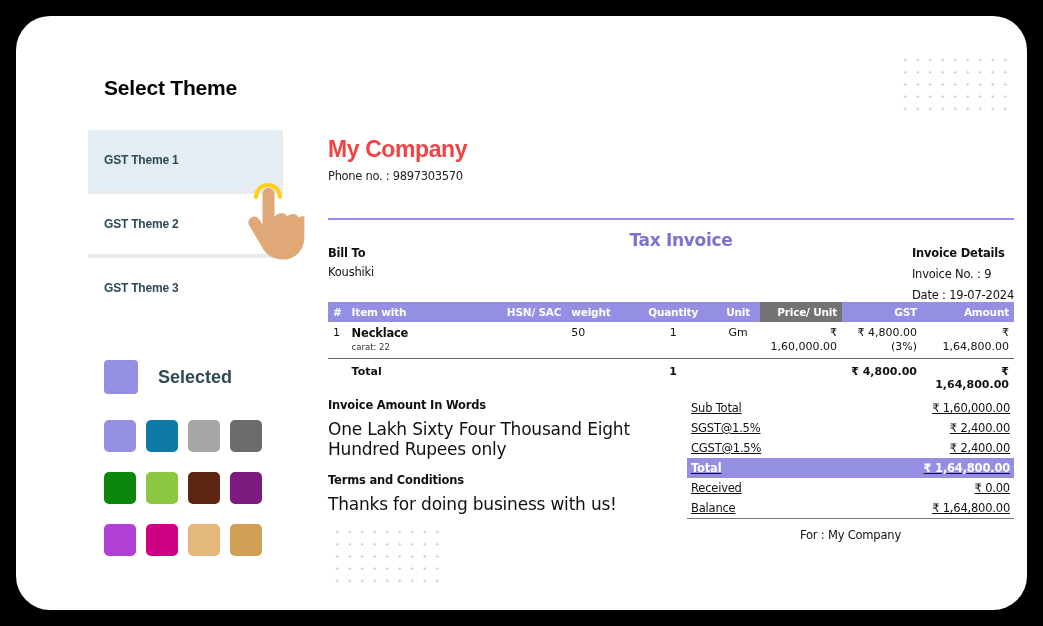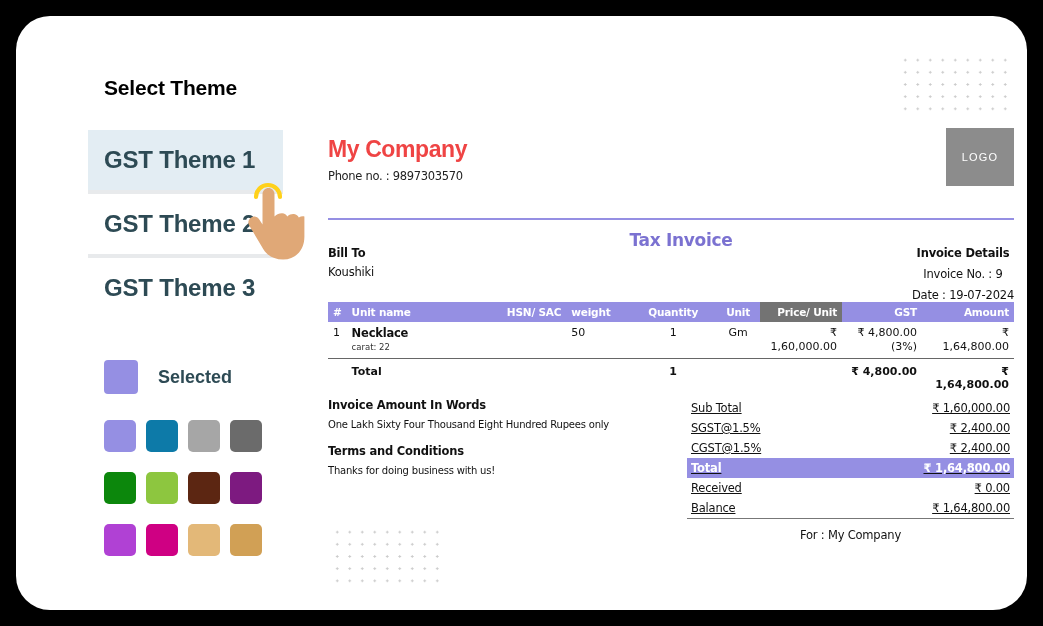--- a/index.html
+++ b/index.html
@@ -44,21 +44,21 @@
   #theme-list {
     margin-top: 30px;
     width: 195px;
   }
 
   .theme-item {
     height: 60px;
     display: flex;
     align-items: center;
     padding-left: 16px;
-    font-size: 24px;
+    font-size: 12px;
     font-weight: bold;
     color: #2d4a54;
     letter-spacing: -0.2px;
     cursor: pointer;
   }
   .theme-item.active { background: #e3edf3; }
 
   .theme-divider {
     height: 4px;
     background: #e8eaec;
@@ -180,21 +180,21 @@
     font-family: "DejaVu Sans", sans-serif;
     font-size: 11.5px;
     color: #111111;
   }
   #billto-block .lbl { font-weight: bold; letter-spacing: -0.2px; }
   #billto-block .nm  { font-weight: normal; margin-top: 5px; letter-spacing: -0.2px; }
 
   #invdetails-block {
     position: absolute;
     right: 7px; top: 206px;
-    text-align: center;
+    text-align: left;
     font-family: "DejaVu Sans", sans-serif;
     font-size: 11.5px;
     color: #111111;
   }
   #invdetails-block .lbl { font-weight: bold; letter-spacing: -0.2px; }
   #invdetails-block .ln  { margin-top: 7px; letter-spacing: -0.2px; }
 
   
   #items-table {
     position: absolute;
@@ -230,21 +230,21 @@
 
   
   #notes {
     position: absolute;
     left: 7px; top: 358px;
     width: 340px;
     font-family: "DejaVu Sans", sans-serif;
     color: #111111;
   }
   #notes .h { font-size: 11.5px; font-weight: bold; letter-spacing: -0.2px; }
-  #notes .t { font-size: 10px; margin-top: 7px; letter-spacing: -0.2px; }
+  #notes .t { font-size: 17px; margin-top: 7px; letter-spacing: -0.2px; }
   #notes .gap { height: 14px; }
 
   
   #summary {
     position: absolute;
     right: 7px; top: 358px;
     width: 327px;
     font-family: "DejaVu Sans", sans-serif;
     font-size: 11.5px;
     color: #111111;
@@ -350,21 +350,20 @@
   </div>
 
   <div id="invoice">
 
     <div class="dotgrid" id="dotgrid-top"></div>
     <div class="dotgrid" id="dotgrid-bottom"></div>
 
     <div id="inv-head">
       <div id="company-name">My Company</div>
       <div id="company-phone">Phone no. : 9897303570</div>
-      <div id="logo-box">LOGO</div>
     </div>
 
     <div id="head-rule" style="background: rgb(149, 143, 227);"></div>
 
     <div id="tax-invoice-title">Tax Invoice</div>
 
     <div id="billto-block">
       <div class="lbl">Bill To</div>
       <div class="nm">Koushiki</div>
     </div>
@@ -372,21 +371,21 @@
     <div id="invdetails-block">
       <div class="lbl">Invoice Details</div>
       <div class="ln">Invoice No. : 9</div>
       <div class="ln">Date : 19-07-2024</div>
     </div>
 
     <table id="items-table">
       <thead>
         <tr>
           <th class="col-l" style="width: 18px; background: rgb(149, 143, 227);">#</th>
-          <th class="col-l" style="width: 140px; background: rgb(149, 143, 227);">Unit name</th>
+          <th class="col-l" style="width: 140px; background: rgb(149, 143, 227);">Item with</th>
           <th class="col-r" style="width: 80px; background: rgb(149, 143, 227);">HSN/ SAC</th>
           <th class="col-l" style="width: 64px; background: rgb(149, 143, 227);">weight</th>
           <th class="col-c" style="width: 86px; background: rgb(149, 143, 227); margin-top: 44px;">Quantity</th>
           <th class="col-c" style="width: 44px; background: rgb(149, 143, 227);">Unit</th>
           <th class="col-r" style="width: 82px; background: #737373;">Price/ Unit</th>
           <th class="col-r" style="width: 80px; background: rgb(149, 143, 227);">GST</th>
           <th class="col-r" style="width: 92px; background: rgb(149, 143, 227);">Amount</th>
         </tr>
       </thead>
       <tbody>

